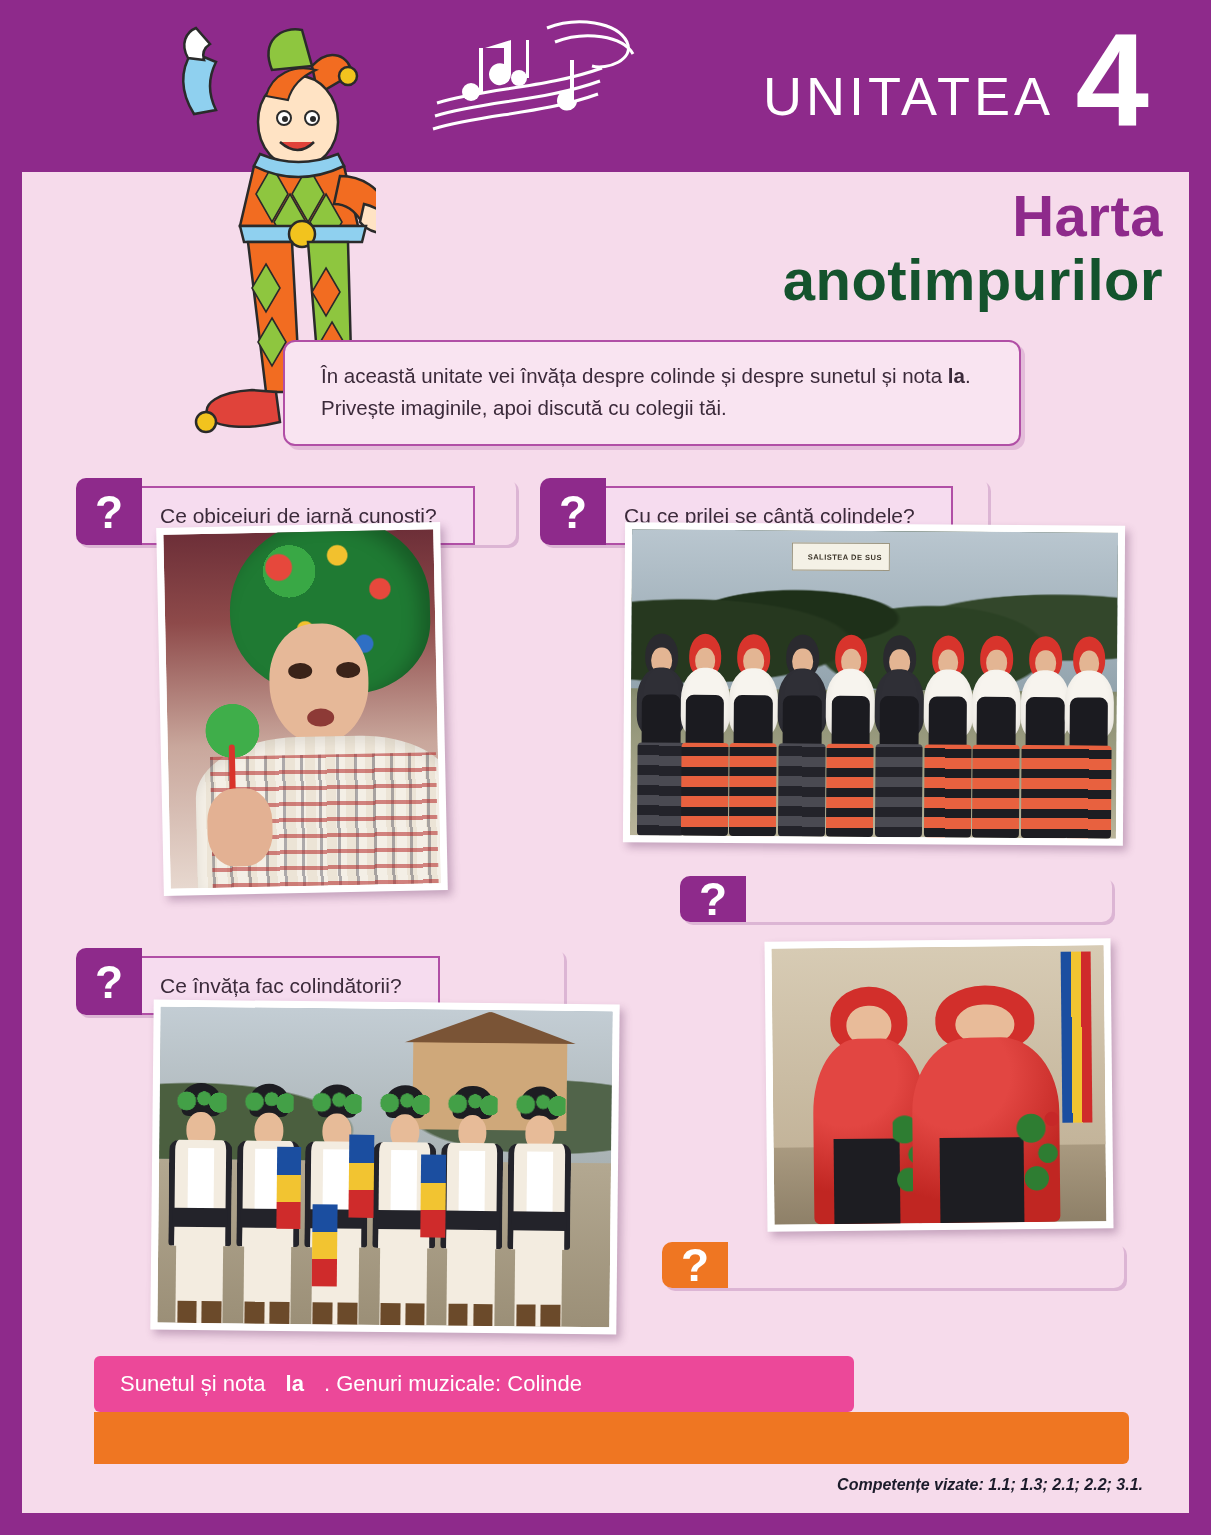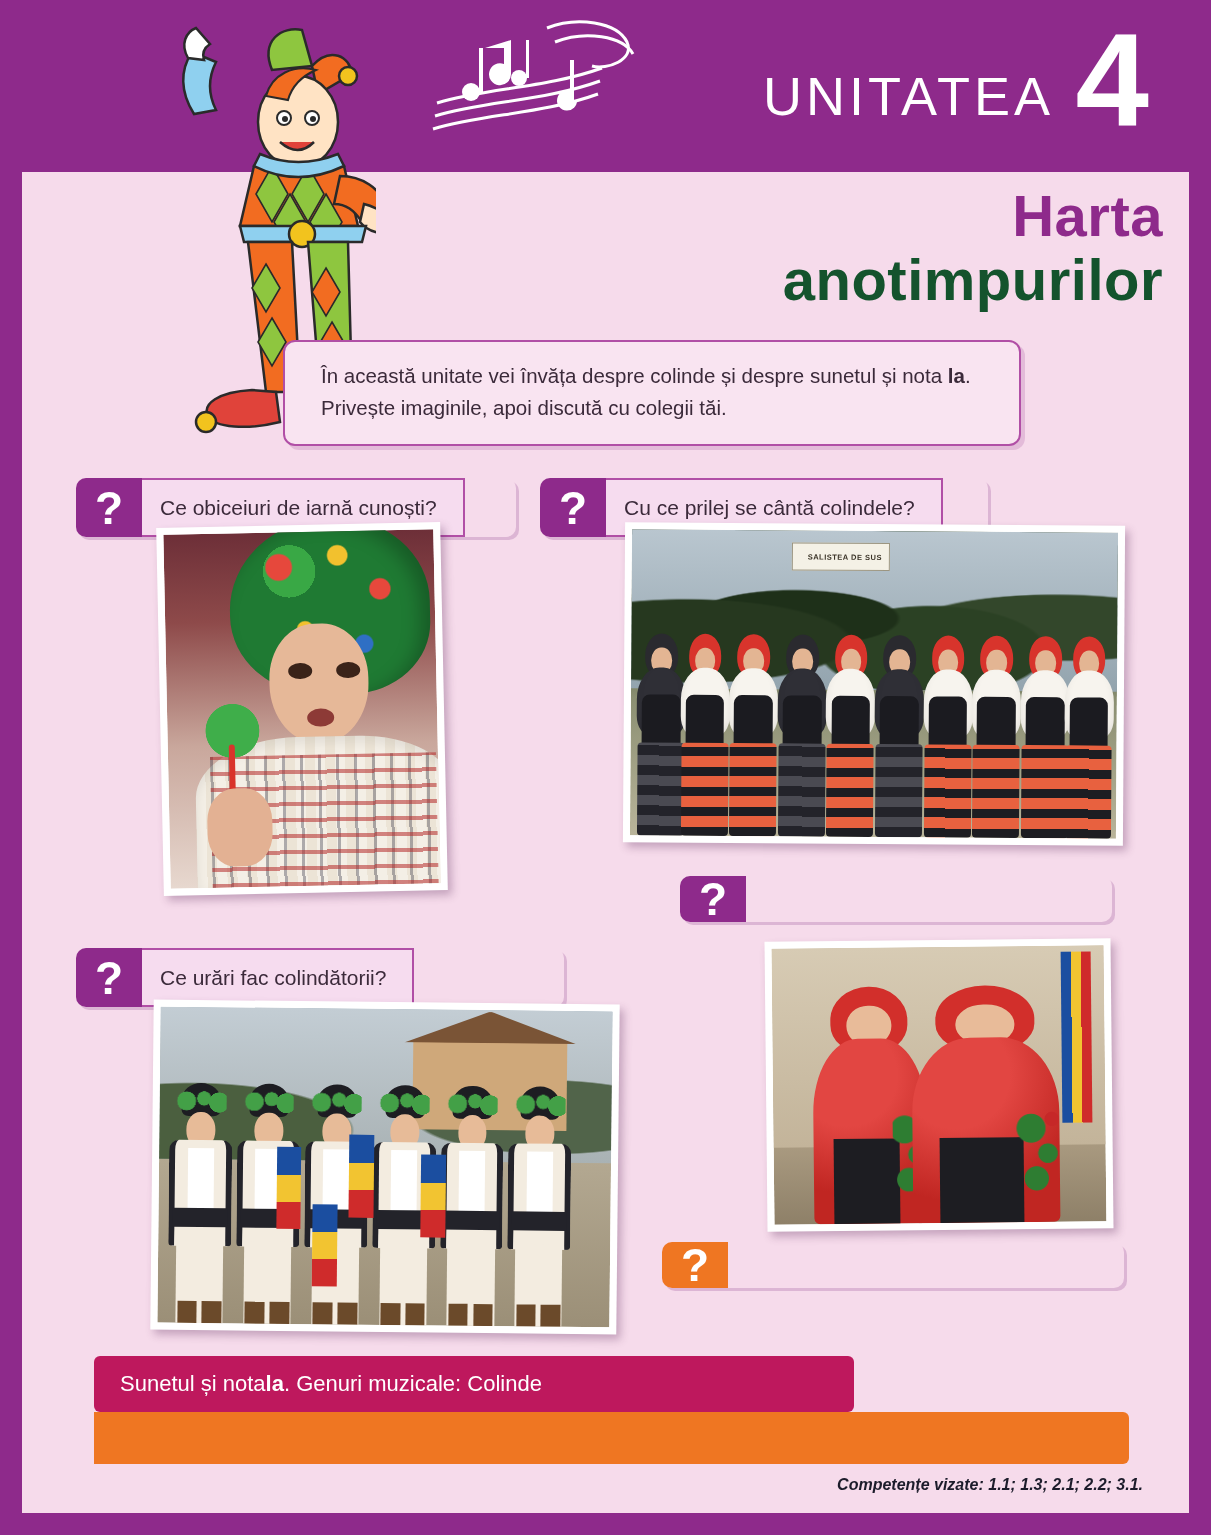--- a/index.html
+++ b/index.html
@@ -114,26 +114,27 @@
     font-weight: 700;
     display: flex;
     align-items: center;
     justify-content: center;
     line-height: 1;
   }
   .q-text {
     background: #f6dcef;
     border: 2px solid #b14fa6;
     border-left: none;
-    padding: 14px 26px 14px 18px;
+    padding: 14px 36px 14px 18px;
     color: #3b2a3a;
     font-size: 21px;
     line-height: 1.3;
     display: flex;
     align-items: center;
+    margin-top: 8px;
   }
   .q.orange .q-mark { background: #ef7622; }
   .q.orange .q-text { background: #fdeccd; border-color: #ef9a4e; }
 
   #q1 { left: 76px;  top: 478px; width: 440px; }
   #q2 { left: 540px; top: 478px; width: 448px; }
   #q3 { left: 680px; top: 876px; width: 432px; }
   #q3 .q-text { align-items: center; }
   #q4 { left: 76px;  top: 948px; width: 488px; }
   #q5 { left: 662px; top: 1242px; width: 462px; }
@@ -342,27 +343,28 @@
   .ph4 .flag{
     position:absolute; width:5.5%; height:26%;
     background: linear-gradient(180deg,#1b4ea0 0 34%, #f2c431 34% 67%, #cf2b2b 67% 100%);
   }
 
   
   .bottom-band {
     position: absolute;
     left: 94px; top: 1356px;
     width: 760px; height: 56px;
-    background: #be185d;
+    background: #ec4899;
     border-radius: 6px 6px 6px 6px;
     display: flex;
     align-items: center;
     padding-left: 26px;
     color: #ffffff;
     font-size: 22px;
+    gap: 20px;
   }
   .bottom-band b { font-weight: 700; }
   .bottom-band-2 {
     position: absolute;
     left: 94px; top: 1412px;
     width: 1035px; height: 52px;
     background: #ef7622;
     border-radius: 0 6px 6px 0;
   }
   .comp {
@@ -470,21 +472,21 @@
   <div class="q-mark">?</div>
   <div class="q-text">Cu ce prilej se cântă colindele?</div>
 </div>
 
 <div class="q" id="q3">
   <div class="q-mark">?</div>
 </div>
 
 <div class="q" id="q4">
   <div class="q-mark">?</div>
-  <div class="q-text">Ce urări fac colindătorii?</div>
+  <div class="q-text">Ce învăța fac colindătorii?</div>
 </div>
 
 <div class="q orange" id="q5">
   <div class="q-mark">?</div>
 </div>
 
 <div class="photo" id="p1">
   <div class="inner">
     <div class="ph1">
       <div class="scarf"></div>

